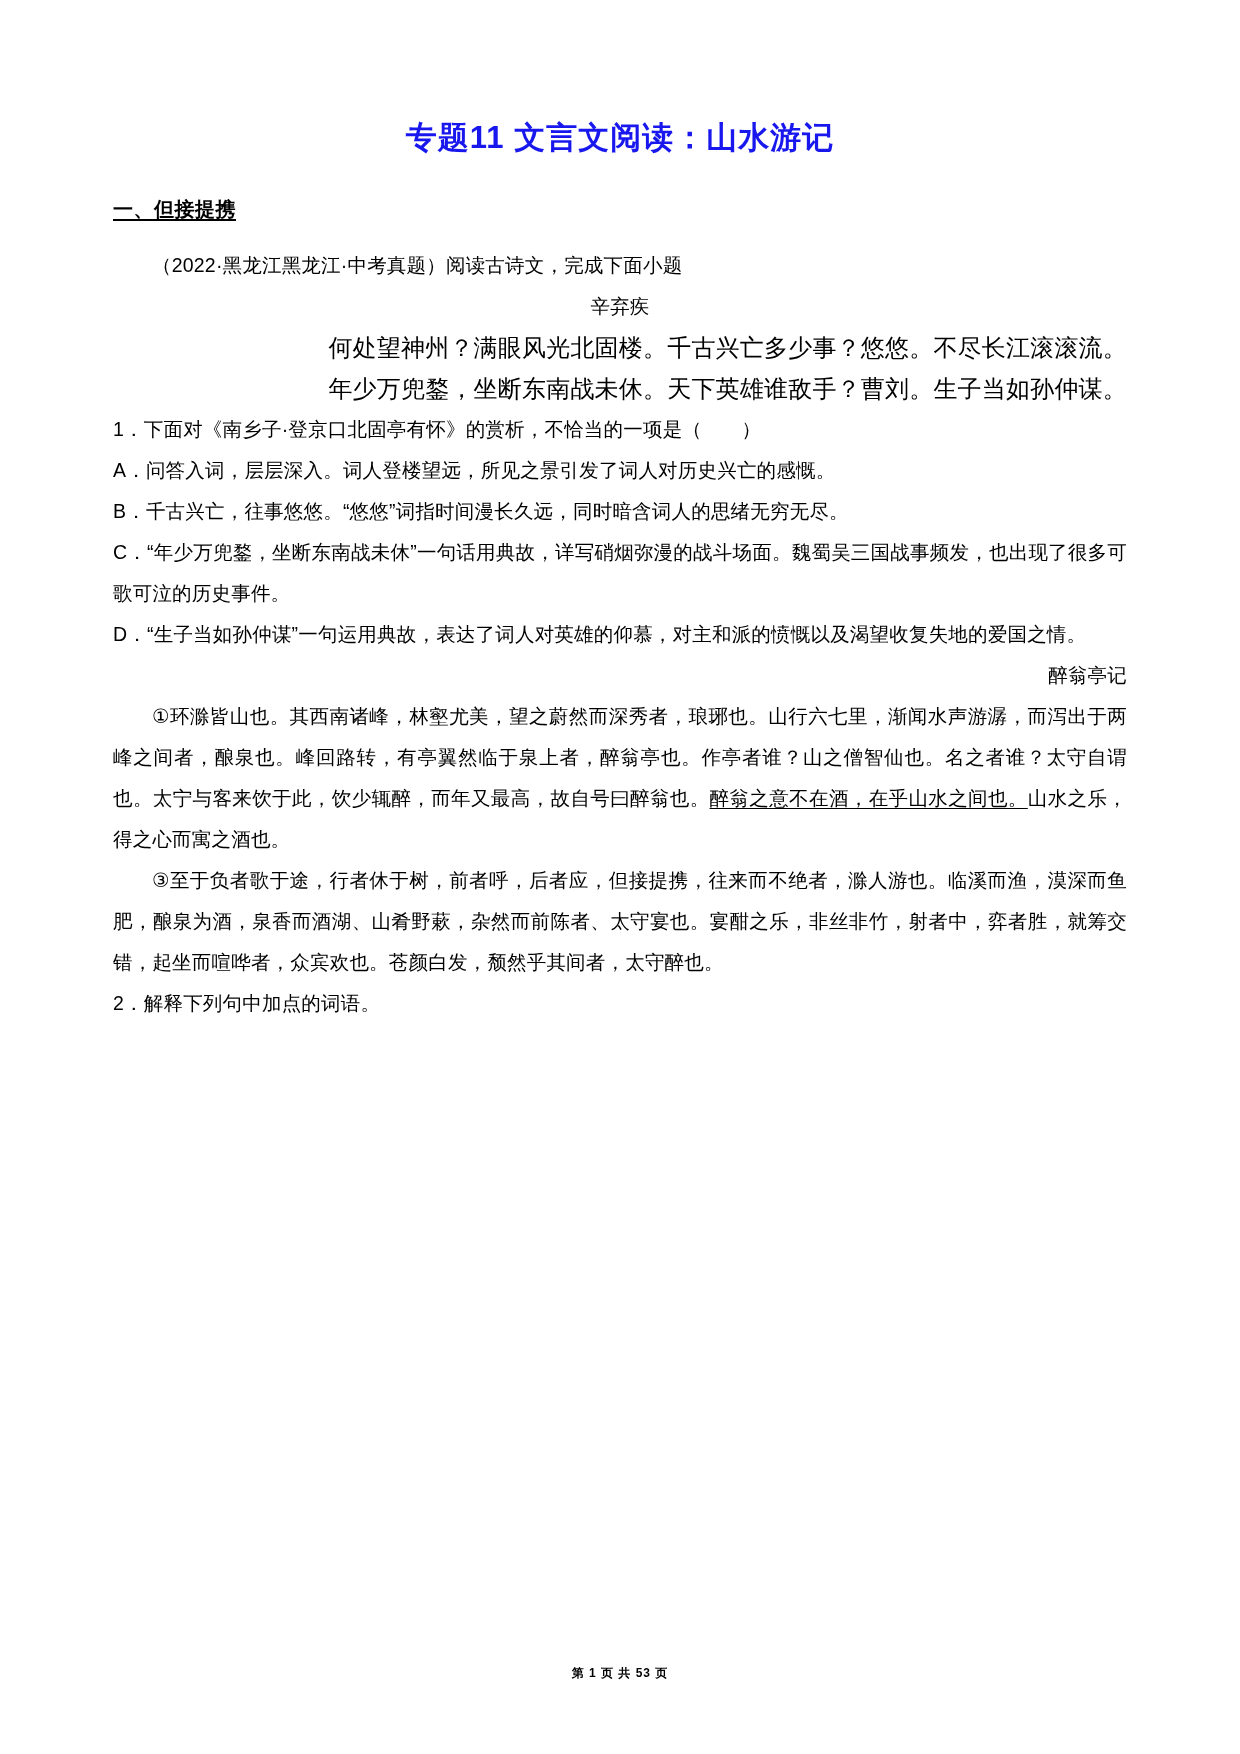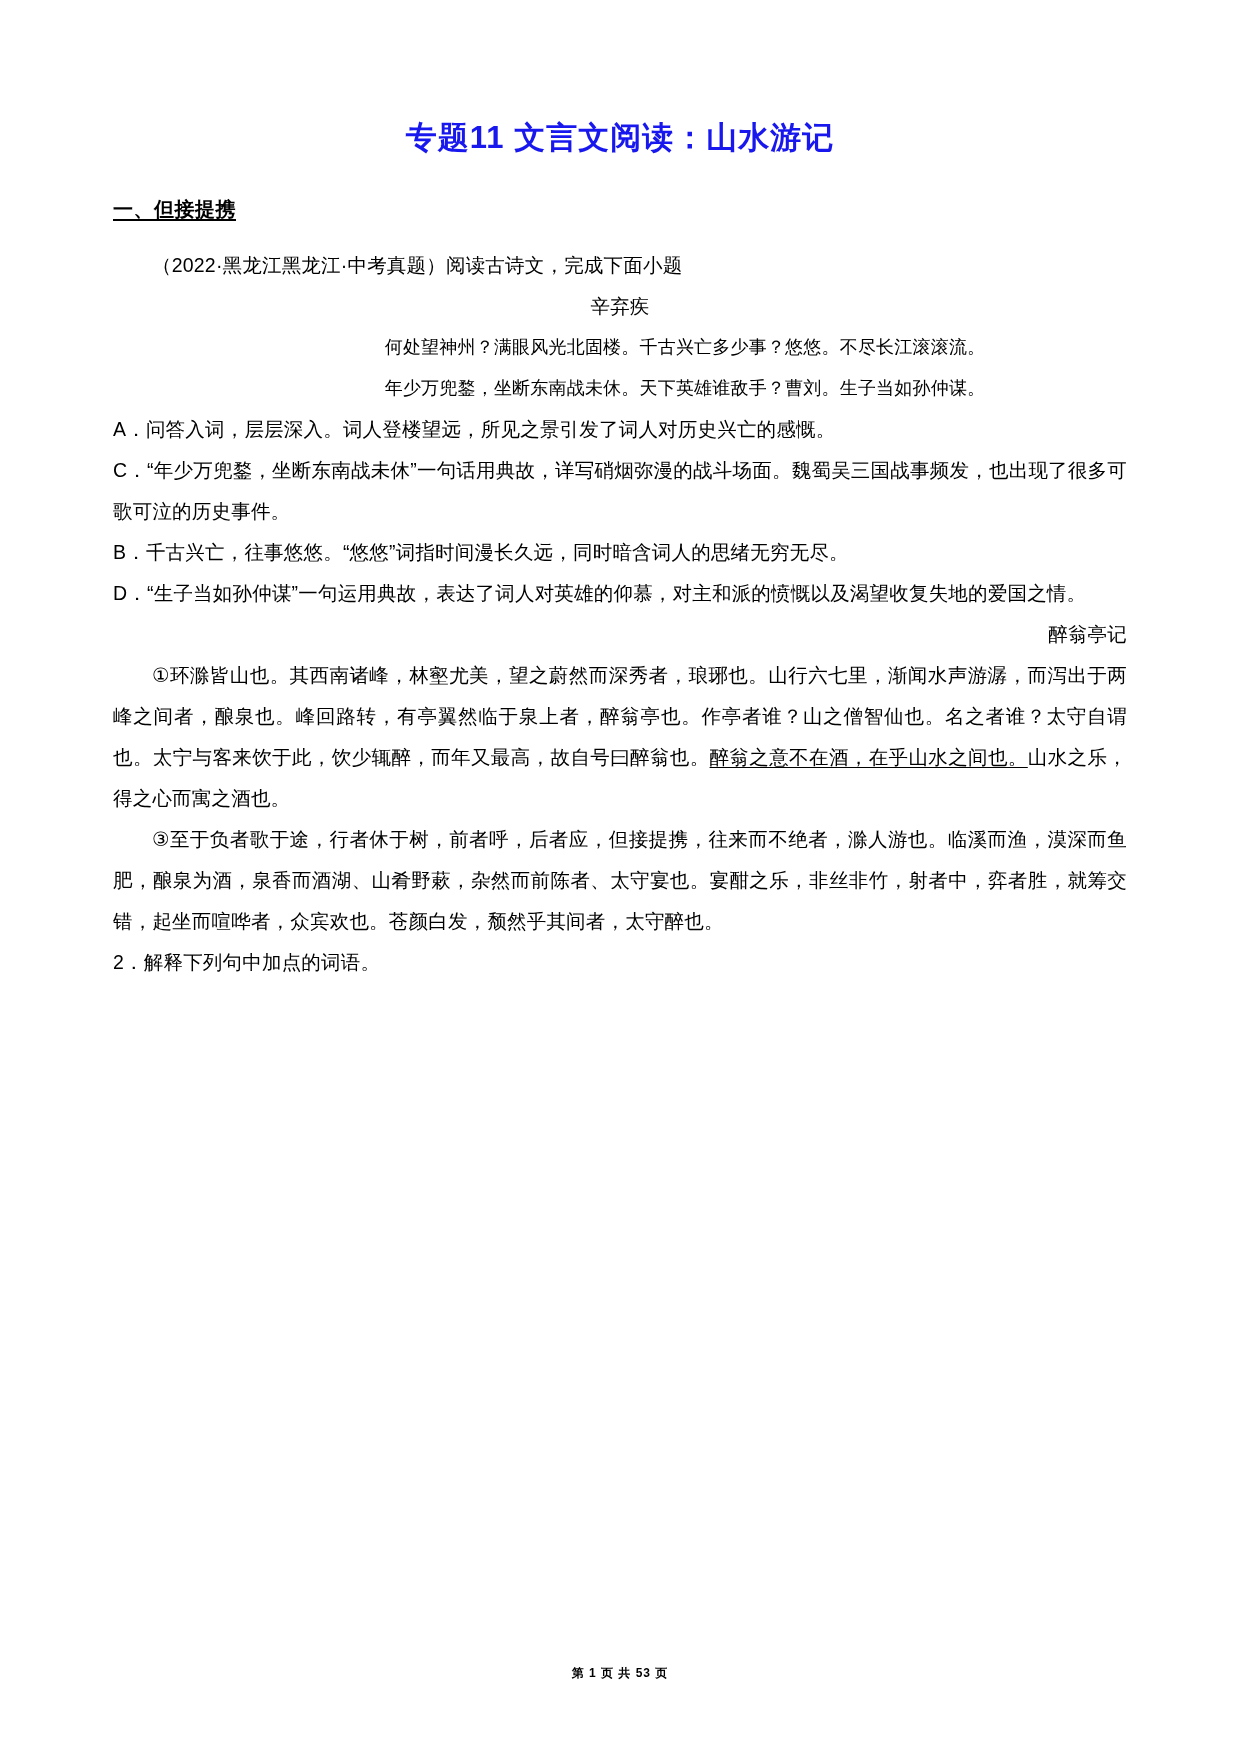--- a/index.html
+++ b/index.html
@@ -48,22 +48,22 @@
   }
   .indent-2 { text-indent: 2em; }
   .center { text-align: right; }
   .poem-line {
     text-align: center;
     font-size: 19.5px;
     line-height: 41px;
   }
   .poem-body {
     padding-left: 130px;
-    text-align: center;
-    font-size: 18px;
+    text-align: right;
+    font-size: 24px;
     line-height: 41px;
   }
   .u { text-decoration: underline; text-underline-offset: 3px; }
   .footer {
     position: absolute;
     left: 0;
     right: 0;
     bottom: 72px;
     text-align: center;
     font-size: 12px;
@@ -85,26 +85,27 @@
 
   <p class="indent-2">（2022·黑龙江黑龙江·中考真题）阅读古诗文，完成下面小题</p>
 
 
   <p class="poem-line">辛弃疾</p>
 
   <p class="poem-body">何处望神州？满眼风光北固楼。千古兴亡多少事？悠悠。不尽长江滚滚流。</p>
 
   <p class="poem-body">年少万兜鍪，坐断东南战未休。天下英雄谁敌手？曹刘。生子当如孙仲谋。</p>
 
+  <p class="q-line">1．下面对《南乡子·登京口北固亭有怀》的赏析，不恰当的一项是（　　）</p>
 
   <p class="opt">A．问答入词，层层深入。词人登楼望远，所见之景引发了词人对历史兴亡的感慨。</p>
 
+  <p class="opt">B．千古兴亡，往事悠悠。“悠悠”词指时间漫长久远，同时暗含词人的思绪无穷无尽。</p>
+
   <p class="opt">C．“年少万兜鍪，坐断东南战未休”一句话用典故，详写硝烟弥漫的战斗场面。魏蜀吴三国战事频发，也出现了很多可歌可泣的历史事件。</p>
-
-  <p class="opt">B．千古兴亡，往事悠悠。“悠悠”词指时间漫长久远，同时暗含词人的思绪无穷无尽。</p>
 
   <p class="opt">D．“生子当如孙仲谋”一句运用典故，表达了词人对英雄的仰慕，对主和派的愤慨以及渴望收复失地的爱国之情。</p>
 
   <p class="center">醉翁亭记</p>
 
   <p class="indent-2 blk"><span>①环滁皆山也。其西南诸峰，林壑尤美，望之蔚然而深秀者，琅琊也。山行六七里，渐闻水声游潺，而泻出于两峰之间者，酿泉也。峰回路转，有亭翼然临于泉上者，醉翁亭也。作亭者谁？山之僧智仙也。名之者谁？太守自谓也。太宁与客来饮于此，饮少辄醉，而年又最高，故自号曰醉翁也。</span><span class="u">醉翁之意不在酒，在乎山水之间也。</span><span>山水之乐，得之心而寓之酒也。</span></p>
 
 
   <p class="indent-2 blk">③至于负者歌于途，行者休于树，前者呼，后者应，但接提携，往来而不绝者，滁人游也。临溪而渔，漠深而鱼肥，酿泉为酒，泉香而酒湖、山肴野蔌，杂然而前陈者、太守宴也。宴酣之乐，非丝非竹，射者中，弈者胜，就筹交错，起坐而喧哗者，众宾欢也。苍颜白发，颓然乎其间者，太守醉也。</p>
 

